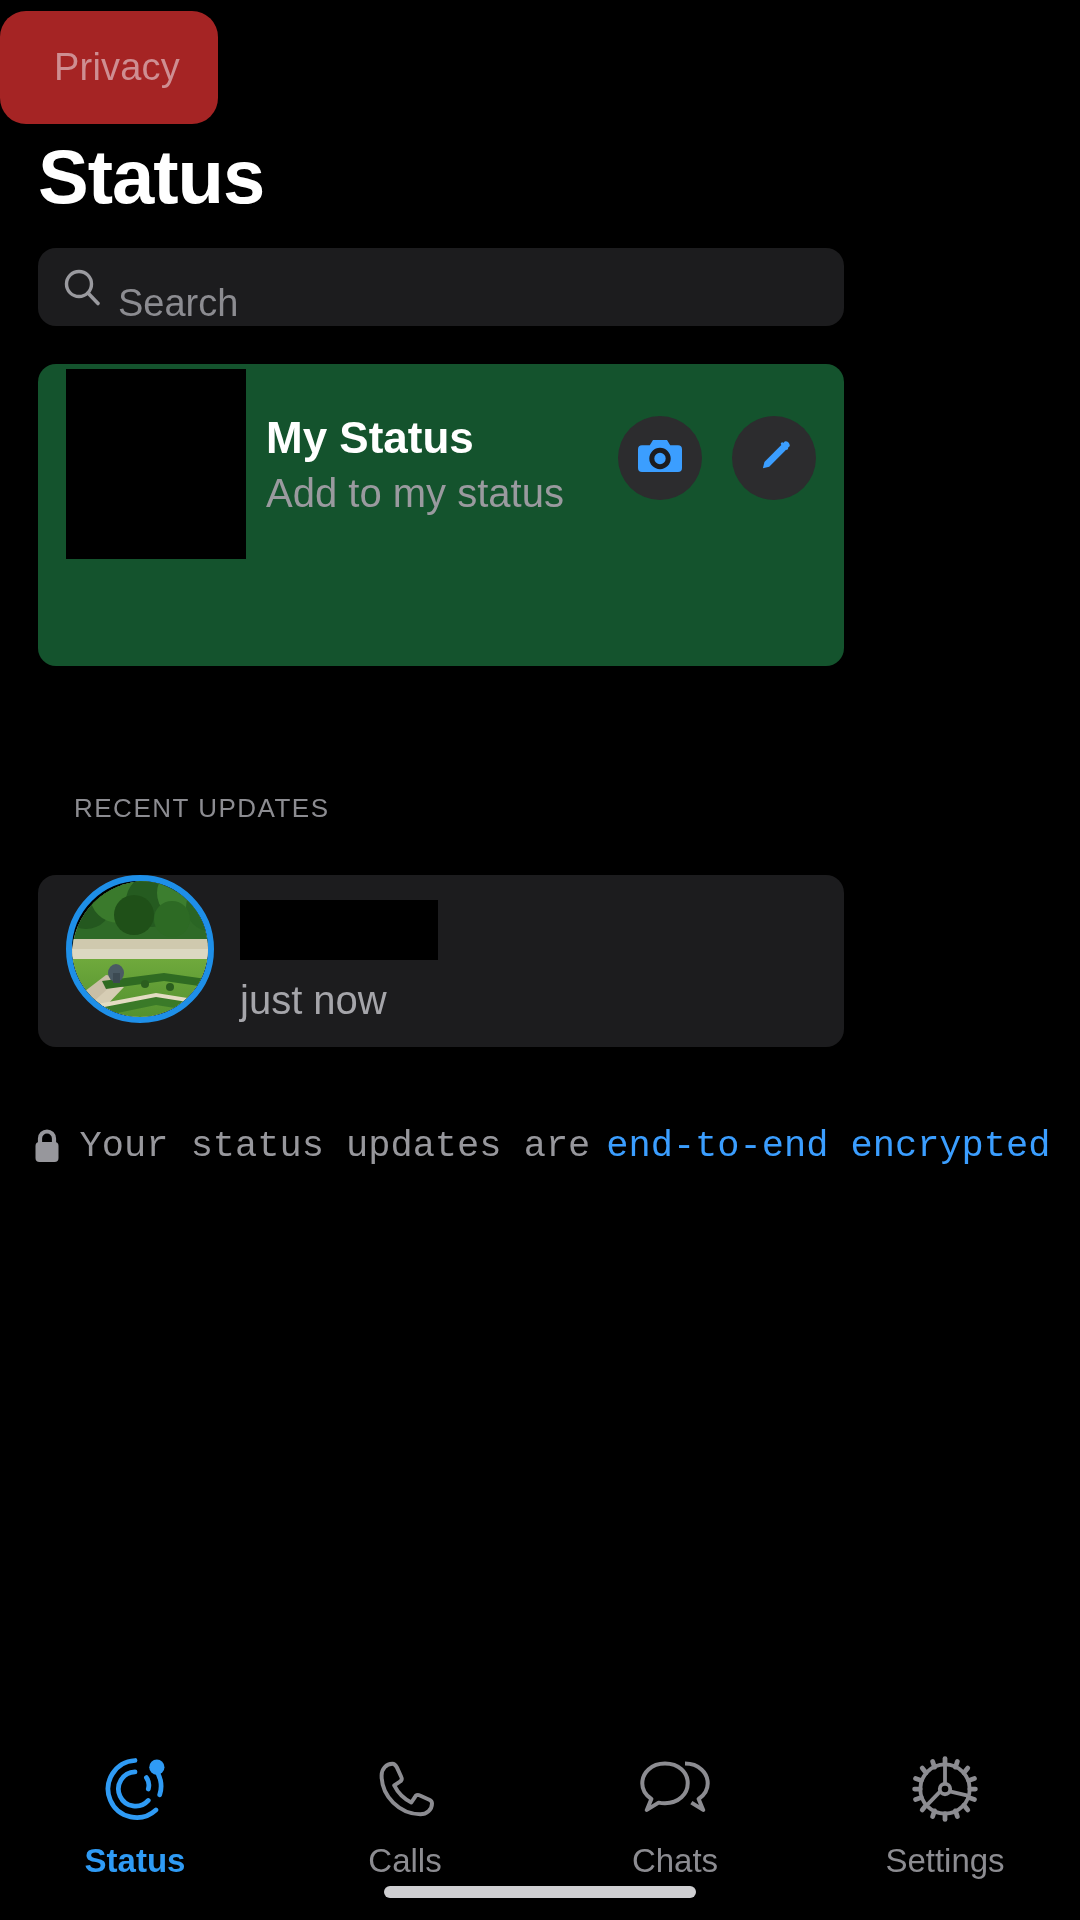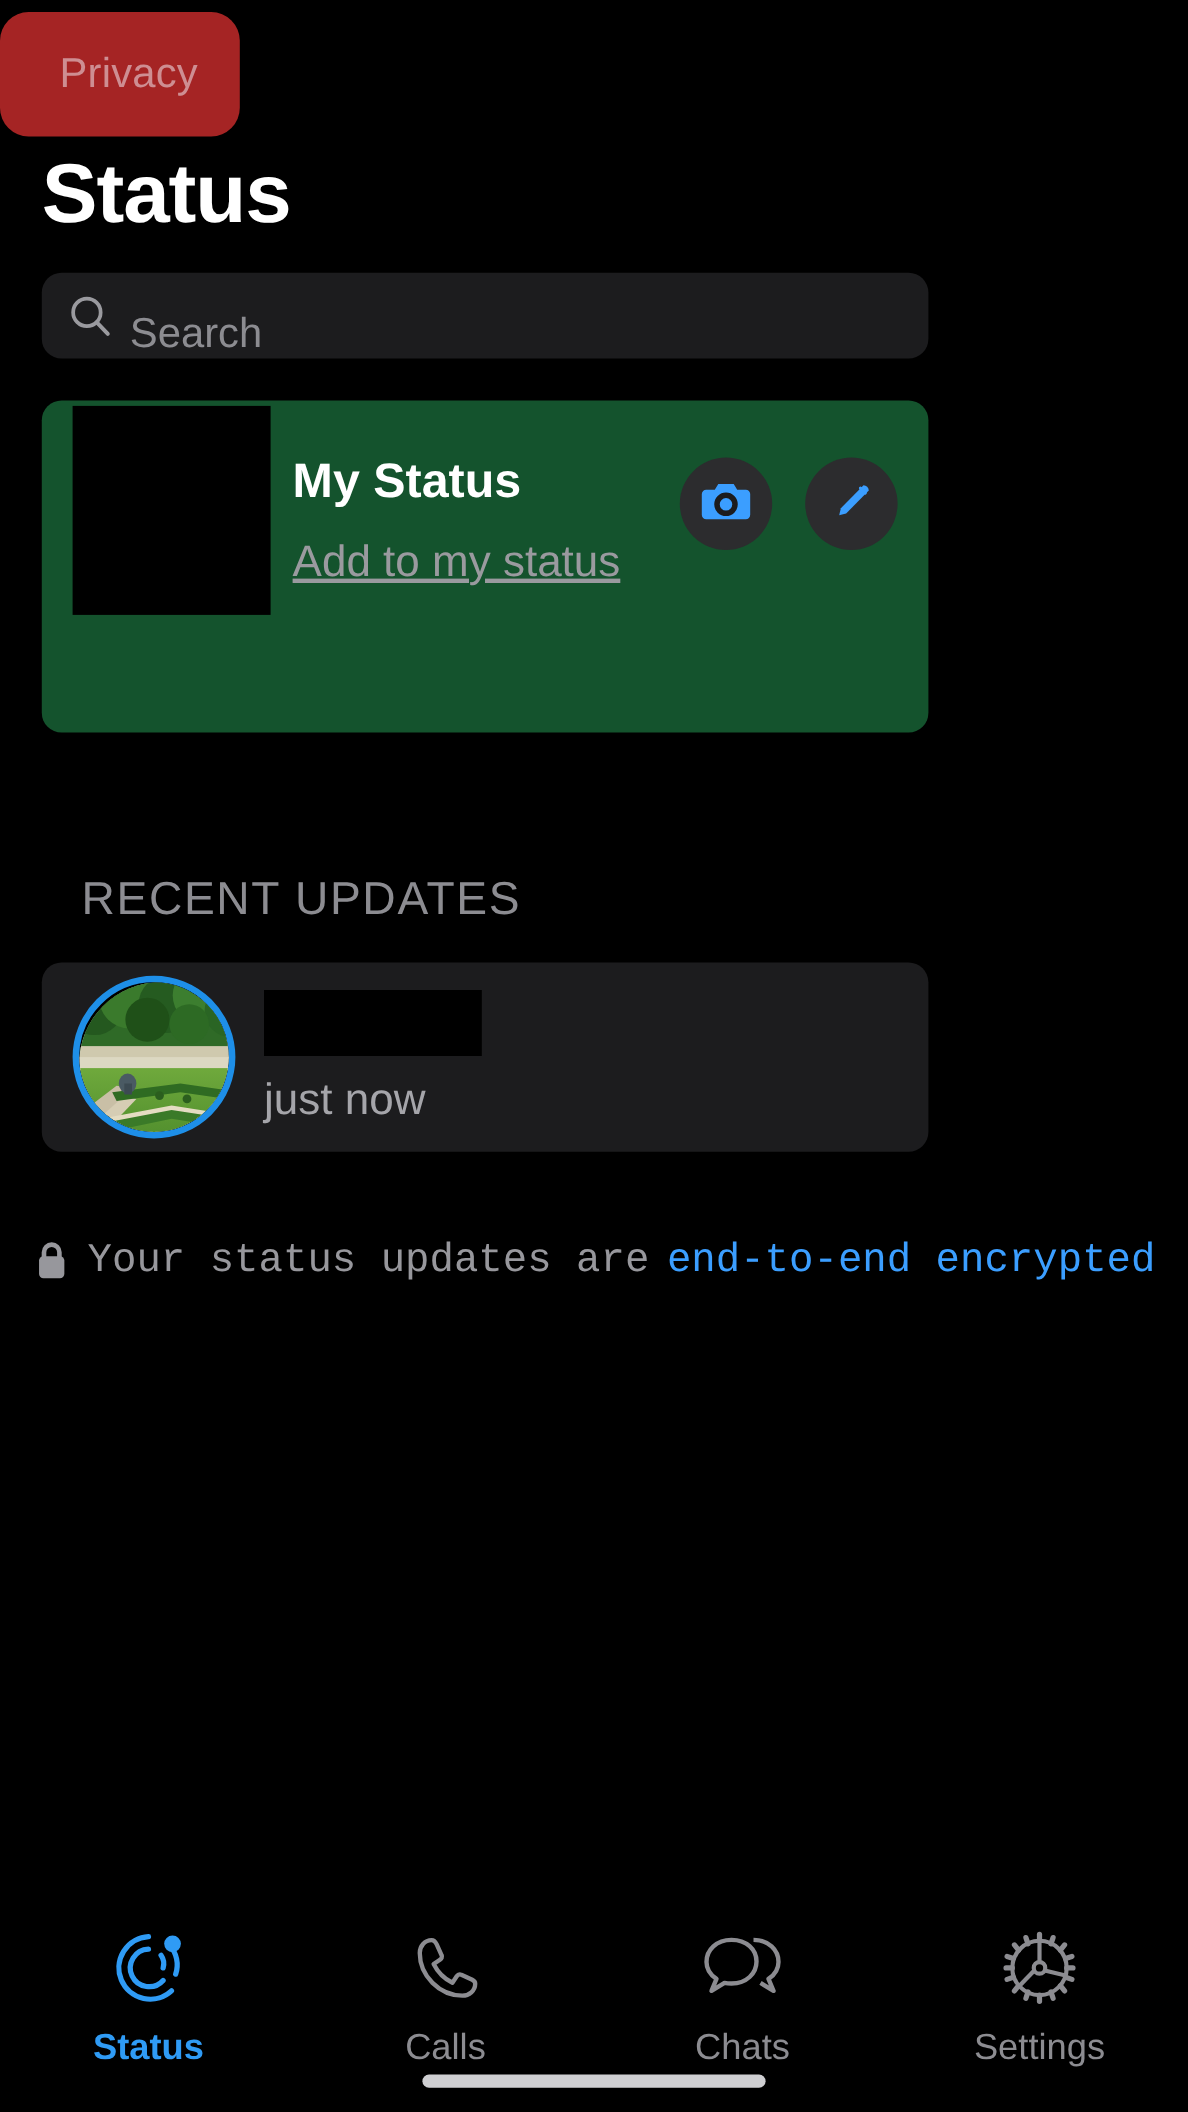--- a/index.html
+++ b/index.html
@@ -57,48 +57,48 @@
     width:180px; height:190px;
     background:#000;
   }
   .mystatus-texts{
     position:absolute; left:228px; top:48px;
   }
   .mystatus-title{
     font-size:44px; font-weight:bold; color:#FFFFFF; line-height:1.2;
   }
   .mystatus-sub{
-    font-size:40px; color:#9A9A9F; margin-top:24px;text-decoration:underline;
+    font-size:40px; color:#9A9A9F; margin-top:6px;
   }
   .mystatus-actions{
     position:absolute; right:28px; top:52px;
     display:flex; gap:30px;
   }
   .round-btn{
     width:84px; height:84px; border-radius:50%;
     background:#2C2C2E;
     display:flex; align-items:center; justify-content:center;
   }
 
   
   .section-header{
     position:absolute; left:74px; top:793px;
-    font-size:42px; color:#8C8C91; letter-spacing:1.5px;
+    font-size:26px; color:#8C8C91; letter-spacing:1.5px;
   }
 
   
   .updates-card{
     position:absolute; left:38px; top:875px;
     width:806px; height:172px;
     background:#1C1C1E;
     border-radius:18px;
   }
   .update-row{
     position:absolute; inset:0;
-    display:flex; align-items:center;
+    display:flex; 
     padding-left:28px;
   }
   .avatar-ring{
     width:148px; height:148px; border-radius:50%;
     border:6px solid #1E8FE8;
     padding:0; flex:0 0 auto;
     overflow:hidden; position:relative;
     background:#000;
   }
   .avatar-photo{

